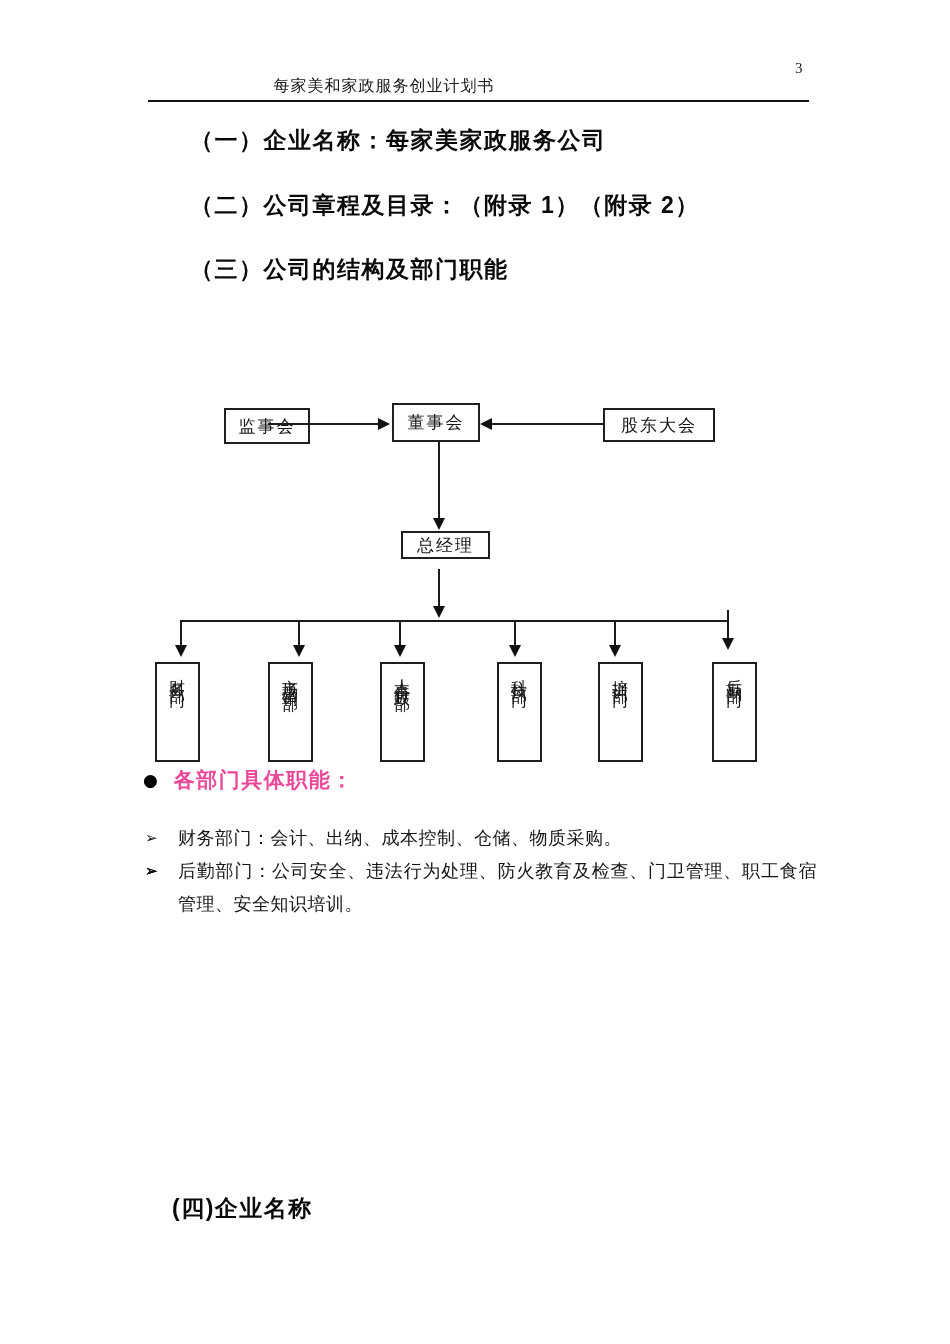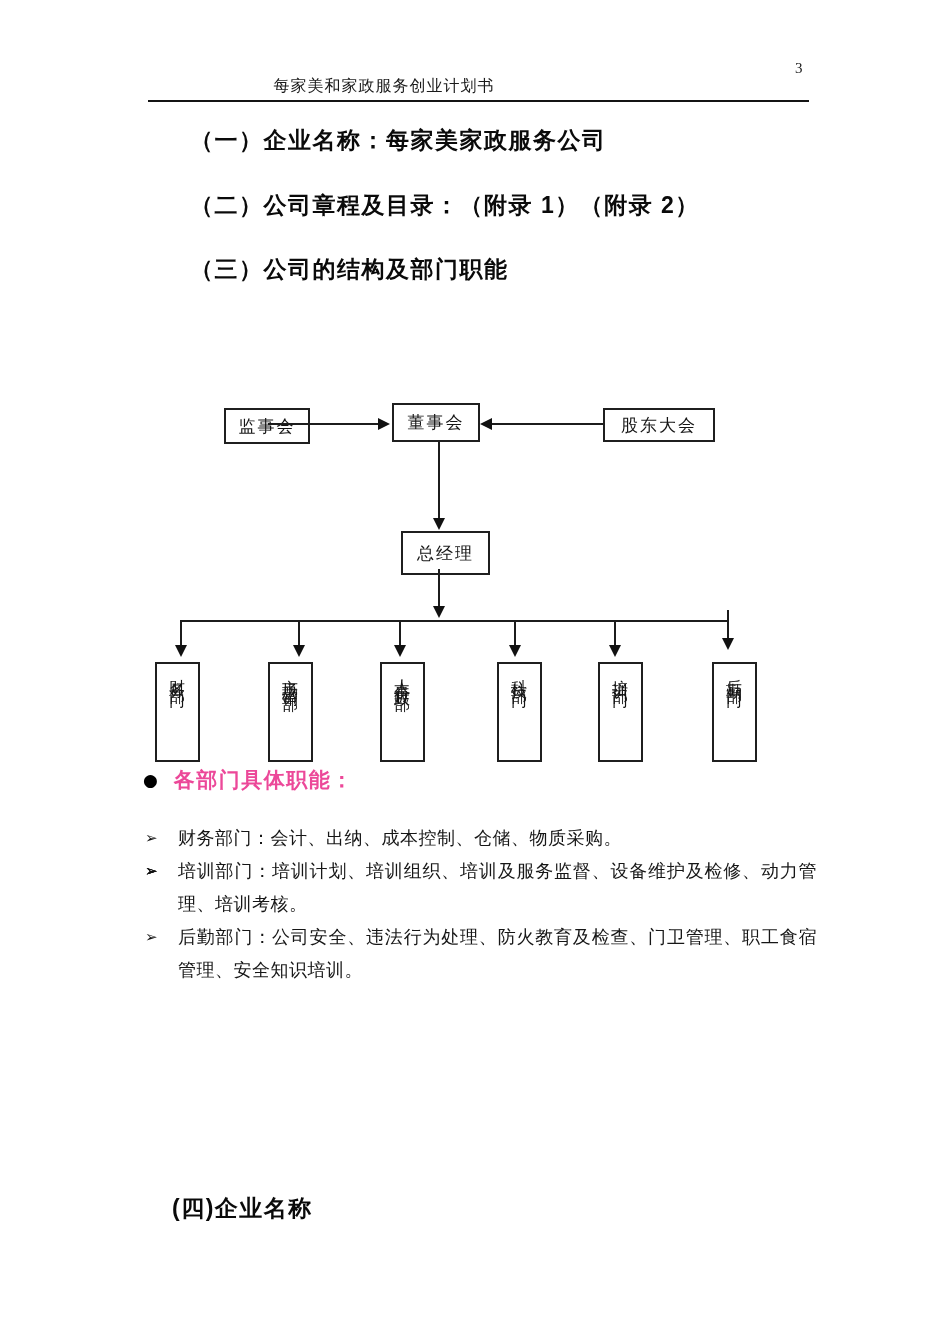--- a/index.html
+++ b/index.html
@@ -70,21 +70,21 @@
   <div class="abs node" style="left:392px;top:403px;width:88px;height:39px;">董事会</div>
   <div class="abs node" style="left:603px;top:408px;width:112px;height:34px;">股东大会</div>
 
   <div class="abs line" style="left:268px;top:423px;width:110px;height:2px;"></div>
   <div class="abs arr arr-right" style="left:378px;top:418px;"></div>
   <div class="abs line" style="left:492px;top:423px;width:111px;height:2px;"></div>
   <div class="abs arr arr-left" style="left:480px;top:418px;"></div>
 
   <div class="abs line" style="left:438px;top:442px;width:2px;height:77px;"></div>
   <div class="abs arr arr-down" style="left:433px;top:518px;"></div>
-  <div class="abs node" style="left:401px;top:531px;width:89px;height:44px;">总经理</div>
+  <div class="abs node" style="left:401px;top:531px;width:89px;height:28px;">总经理</div>
 
   <div class="abs line" style="left:438px;top:569px;width:2px;height:38px;"></div>
   <div class="abs arr arr-down" style="left:433px;top:606px;"></div>
   <div class="abs line" style="left:180px;top:620px;width:549px;height:2px;"></div>
 
   <div class="abs line" style="left:180px;top:620px;width:2px;height:27px;"></div>
   <div class="abs arr arr-down" style="left:175px;top:645px;"></div>
   <div class="abs line" style="left:298px;top:620px;width:2px;height:27px;"></div>
   <div class="abs arr arr-down" style="left:293px;top:645px;"></div>
   <div class="abs line" style="left:399px;top:620px;width:2px;height:27px;"></div>
@@ -130,21 +130,20 @@
     <span class="func-marker">➢</span>
   </div>
   <div class="func-item">
     <span class="func-marker">➢</span>
   </div>
   <div class="func-item">
     <span class="func-marker">➢</span>
   </div>
   <div class="func-item">
     <span class="func-marker">➢</span>
-    <span>培训部门：培训计划、培训组织、培训及服务监督、设备维护及检修、动力管理、培训考核。</span>
   </div>
   <div class="func-item">
     <span class="func-marker">➢</span>
     <span>后勤部门：公司安全、违法行为处理、防火教育及检查、门卫管理、职工食宿管理、安全知识培训。</span>
   </div>
 </div>
 
 <div class="abs h-main h4-pos">(四)企业名称</div>
 
 </body></html>

